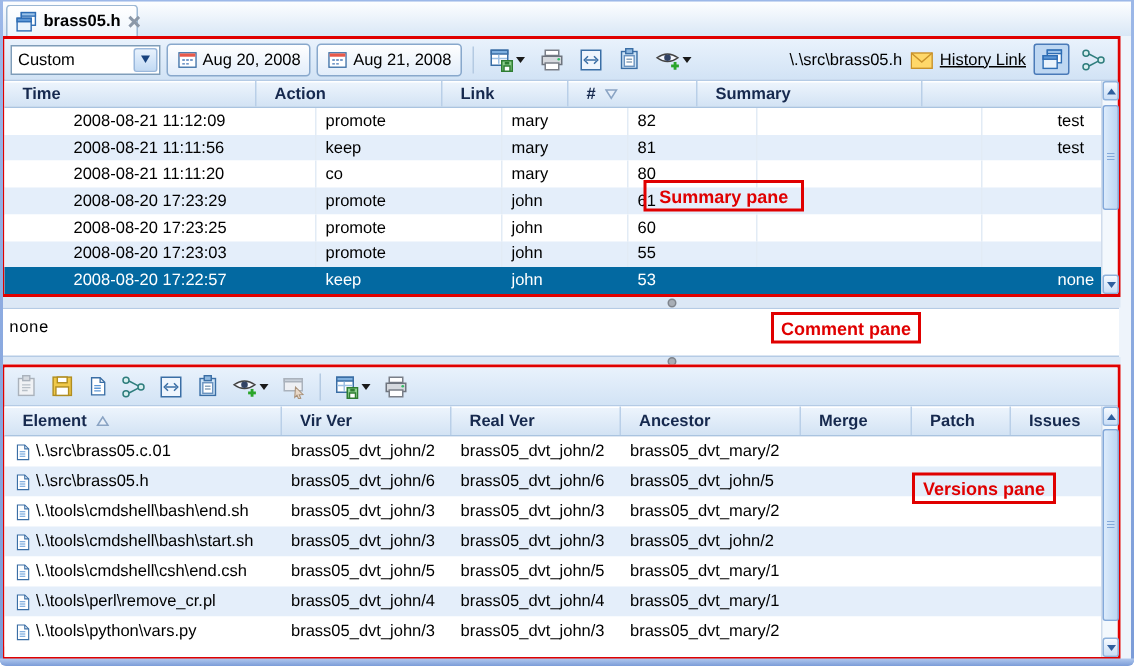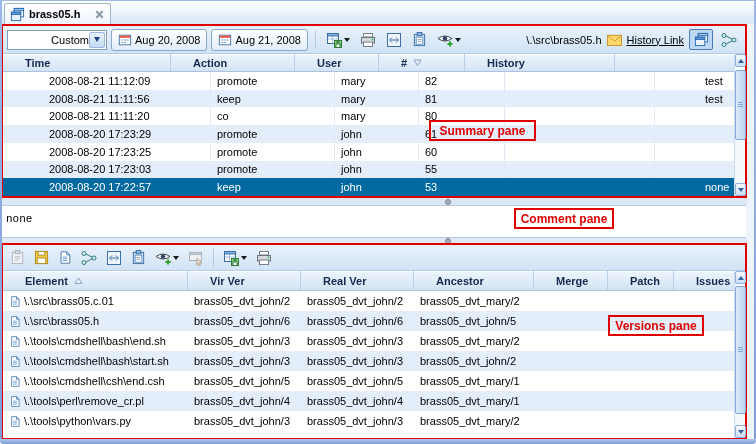--- a/index.html
+++ b/index.html
@@ -7,53 +7,53 @@
   body{font-family:"Liberation Sans",sans-serif;}
   #screen{position:relative;width:756px;height:444px;background:#eef4fb;overflow:hidden;border-radius:0 0 4px 4px;}
   .edge{position:absolute;z-index:40;}
   #edge-l{left:0;top:0;bottom:0;width:2px;background:linear-gradient(#9cb8e8,#7b9cd8);}
   #edge-r{right:0;top:0;bottom:0;width:2px;background:linear-gradient(#9cb8e8,#7b9cd8);}
   #edge-b{left:0;right:0;bottom:0;height:5px;background:linear-gradient(#b0c8ee,#7b9cd8);}
   #edge-t{left:0;right:0;top:0;height:1px;background:#9cb8e8;}
 
   
   #tabbar{position:absolute;left:2px;right:2px;top:1px;height:23px;background:linear-gradient(#fdfeff,#d9e7f6);}
-  #tab{position:absolute;left:2px;top:2px;width:107px;height:21px;background:linear-gradient(#ffffff,#eef5fc);
+  #tab{position:absolute;left:2px;top:2px;width:88px;height:21px;background:linear-gradient(#ffffff,#eef5fc);
        border:1px solid #9cb8d4;border-bottom:none;border-radius:3px 3px 0 0;display:flex;align-items:center;gap:4px;padding:0 5px;}
   #tab-label{font-size:11px;font-weight:bold;color:#000;white-space:nowrap;}
   .icw{display:flex;align-items:center;justify-content:center;}
   .icw svg{display:block;}
 
   
   .redpane{position:absolute;border:2px solid #e00000;z-index:20;}
   #summary-pane{left:1px;top:24px;width:746px;height:174px;background:transparent;}
   #versions-pane{left:1px;top:243px;width:746px;height:197px;background:#fff;}
 
   
   .tbar{display:flex;align-items:center;gap:4px;padding:0 4px;background:linear-gradient(#e9f2fc,#d2e3f5);border-bottom:1px solid #b5cbe5;}
   #sp-toolbar{height:28px;}
   #vp-toolbar{height:26px;gap:3px;}
   .tsep{width:1px;height:18px;background:#b4cae2;margin:0 3px;flex:0 0 auto;}
   .tbtn{height:22px;display:flex;align-items:center;justify-content:center;padding:0 2px;flex:0 0 auto;background:transparent;border:1px solid transparent;}
   .dd{width:0;height:0;border-left:3px solid transparent;border-right:3px solid transparent;border-top:4px solid #1a1a1a;margin-left:2px;}
-  #range-combo{width:100px;height:20px;background:#fff;border:1px solid #7f9db9;display:flex;align-items:center;flex:0 0 auto;text-align:right;}
+  #range-combo{width:100px;height:20px;background:#fff;border:1px solid #7f9db9;display:flex;align-items:center;flex:0 0 auto;}
   #range-value{flex:1;font-size:11px;padding-left:4px;color:#000;}
   #range-btn{width:16px;height:16px;background:linear-gradient(#e8f2fd,#c2daf4);border:1px solid #9ab8dc;border-radius:2px;margin-right:1px;display:flex;align-items:center;justify-content:center;}
   .combo-tri{width:0;height:0;border-left:3px solid transparent;border-right:3px solid transparent;border-top:5px solid #17427e;}
   .datebtn{height:22px;border:1px solid #88a8cc;border-radius:3px;background:linear-gradient(#ffffff,#e2edfa);
            display:flex;align-items:center;gap:3px;padding:0 6px;font-size:11px;color:#000;flex:0 0 auto;}
   .rg{margin-left:auto;display:flex;align-items:center;gap:5px;padding-right:1px;}
   #path-text{font-size:11px;color:#000;white-space:nowrap;}
   #history-link{font-size:11px;color:#000;text-decoration:underline;white-space:nowrap;cursor:pointer;}
   #copies-toggle{width:24px;height:21px;border:1px solid #4a7ab8;background:#bed7f2;border-radius:2px;display:flex;align-items:center;justify-content:center;}
   .flatbtn{width:22px;height:21px;display:flex;align-items:center;justify-content:center;}
 
   
   .thead{display:flex;background:linear-gradient(#eef5fd,#d3e3f4);border-bottom:1px solid #aac4e0;box-shadow:inset 0 1px 0 #fff;}
-  .hc{display:flex;align-items:center;font-size:11px;font-weight:bold;color:#16294e;padding-left:22px;border-right:1px solid #b9cfe8;white-space:nowrap;overflow:hidden;flex:0 0 auto;}
+  .hc{display:flex;align-items:center;font-size:11px;font-weight:bold;color:#16294e;padding-left:12px;border-right:1px solid #b9cfe8;white-space:nowrap;overflow:hidden;flex:0 0 auto;}
   .hc.last{flex:1 1 auto;border-right:none;}
   .sorticon{margin-left:6px;}
   #sp-table{position:absolute;left:0;top:28px;right:11px;bottom:0;display:flex;flex-direction:column;background:#fff;}
   #sp-head{height:18px;flex:0 0 auto;}
   #sp-body{flex:1 1 auto;display:flex;flex-direction:column;}
   .srow{flex:1 1 auto;display:flex;background:#fff;padding-left:40px;}
   .srow:nth-child(even){background:#e4eefa;}
   .srow.selected{background:#0369a1;}
   .srow.selected .c{color:#fff;border-color:transparent;}
   .c{font-size:11px;color:#000;padding-left:6px;display:flex;align-items:center;white-space:nowrap;overflow:hidden;border-right:1px solid #e2ebf5;flex:0 0 auto;}
@@ -242,32 +242,32 @@
 
     <div id="sp-table">
       <div id="sp-head" class="thead">
         <span class="hc w-time">
             <span>Time</span>
           </span>
         <span class="hc w-action">
             <span>Action</span>
           </span>
         <span class="hc w-user">
-            <span>User</span>
+            <span>Link</span>
           </span>
         <span class="hc w-num">
           <span>#</span>
           <span class="sorticon icw">
             <svg width="9" height="8" viewBox="0 0 9 8">
                 <path d="M1 1 H8 L4.5 6.5 Z" fill="#e8f0fa" stroke="#8aa4c4"></path>
               </svg>
           </span>
         </span>
         <span class="hc w-version">
-            <span>History</span>
+            <span>Summary</span>
           </span>
       </div>
       <div id="sp-body">
 
       <div class="srow">
           <span class="c w-time">2008-08-21 11:12:09</span>
           <span class="c w-action">promote</span>
           <span class="c w-user">mary</span>
           <span class="c w-num">82</span>
           <span class="c w-version"></span>

